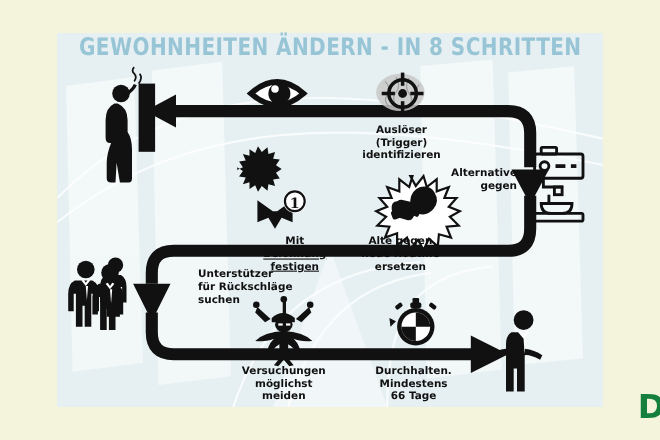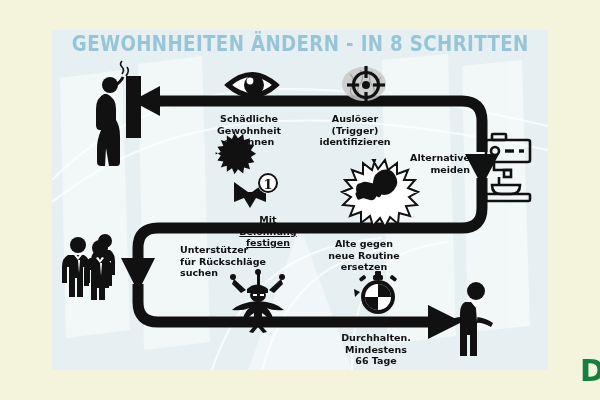--- a/index.html
+++ b/index.html
@@ -227,43 +227,43 @@
     </g>
 
     <g fill="#111111">
       <circle cx="476" cy="291" r="9"></circle>
       <path d="M465,302 q-5,3 -5,11 l0,4 q-9,1 -16,6 l2,4 q10,-5 14,-4 l0,33 l7,0 l0,-21 l3,0 l0,21 l7,0 l0,-33 q4,-1 14,4 l2,-4 q-7,-5 -16,-6 l0,-4 q0,-8 -5,-11 z"></path>
       <path d="M471,302 l5,6 l5,-6 l-2,-1 l-3,3 l-3,-3 z" fill="#ffffff"></path>
       <path d="M476,308 l2,0 l-1,14 l-1,-14 z" fill="#ffffff"></path>
     </g>
   </svg>
 
-  <div class="cap" style="left:190px;top:113px;width:118px;">Schädliche
-Gewohnheit
-erkennen</div>
-
-  <div class="cap" style="left:296px;top:113px;width:118px;">Auslöser
+
+  <div class="cap" style="left:306px;top:113px;width:118px;">Auslöser
 (Trigger)
 identifizieren</div>
 
   <div class="cap right" style="left:380px;top:152px;width:90px;">Alternative
-meiden</div>
-
-  <div class="cap" style="left:308px;top:214px;width:112px;margin-top:24px;">Alte gegen
+gegen</div>
+
+  <div class="cap" style="left:308px;top:214px;width:112px;">Alte gegen
 neue Routine
 ersetzen</div>
 
   <div class="cap" style="left:212px;top:214px;width:112px;text-decoration:underline;">Mit
 Belohnung
 festigen</div>
 
   <div class="cap left" style="left:148px;top:244px;width:112px;margin-left:32px;">Unterstützer
 für Rückschläge
 suchen</div>
 
+  <div class="cap" style="left:202px;top:332px;width:112px;">Versuchungen
+möglichst
+meiden</div>
 
   <div class="cap" style="left:320px;top:332px;width:112px;">Durchhalten.
 Mindestens
 66 Tage</div>
 
   <div class="wm">DV</div>
 
 </div>
 
 </body></html>

